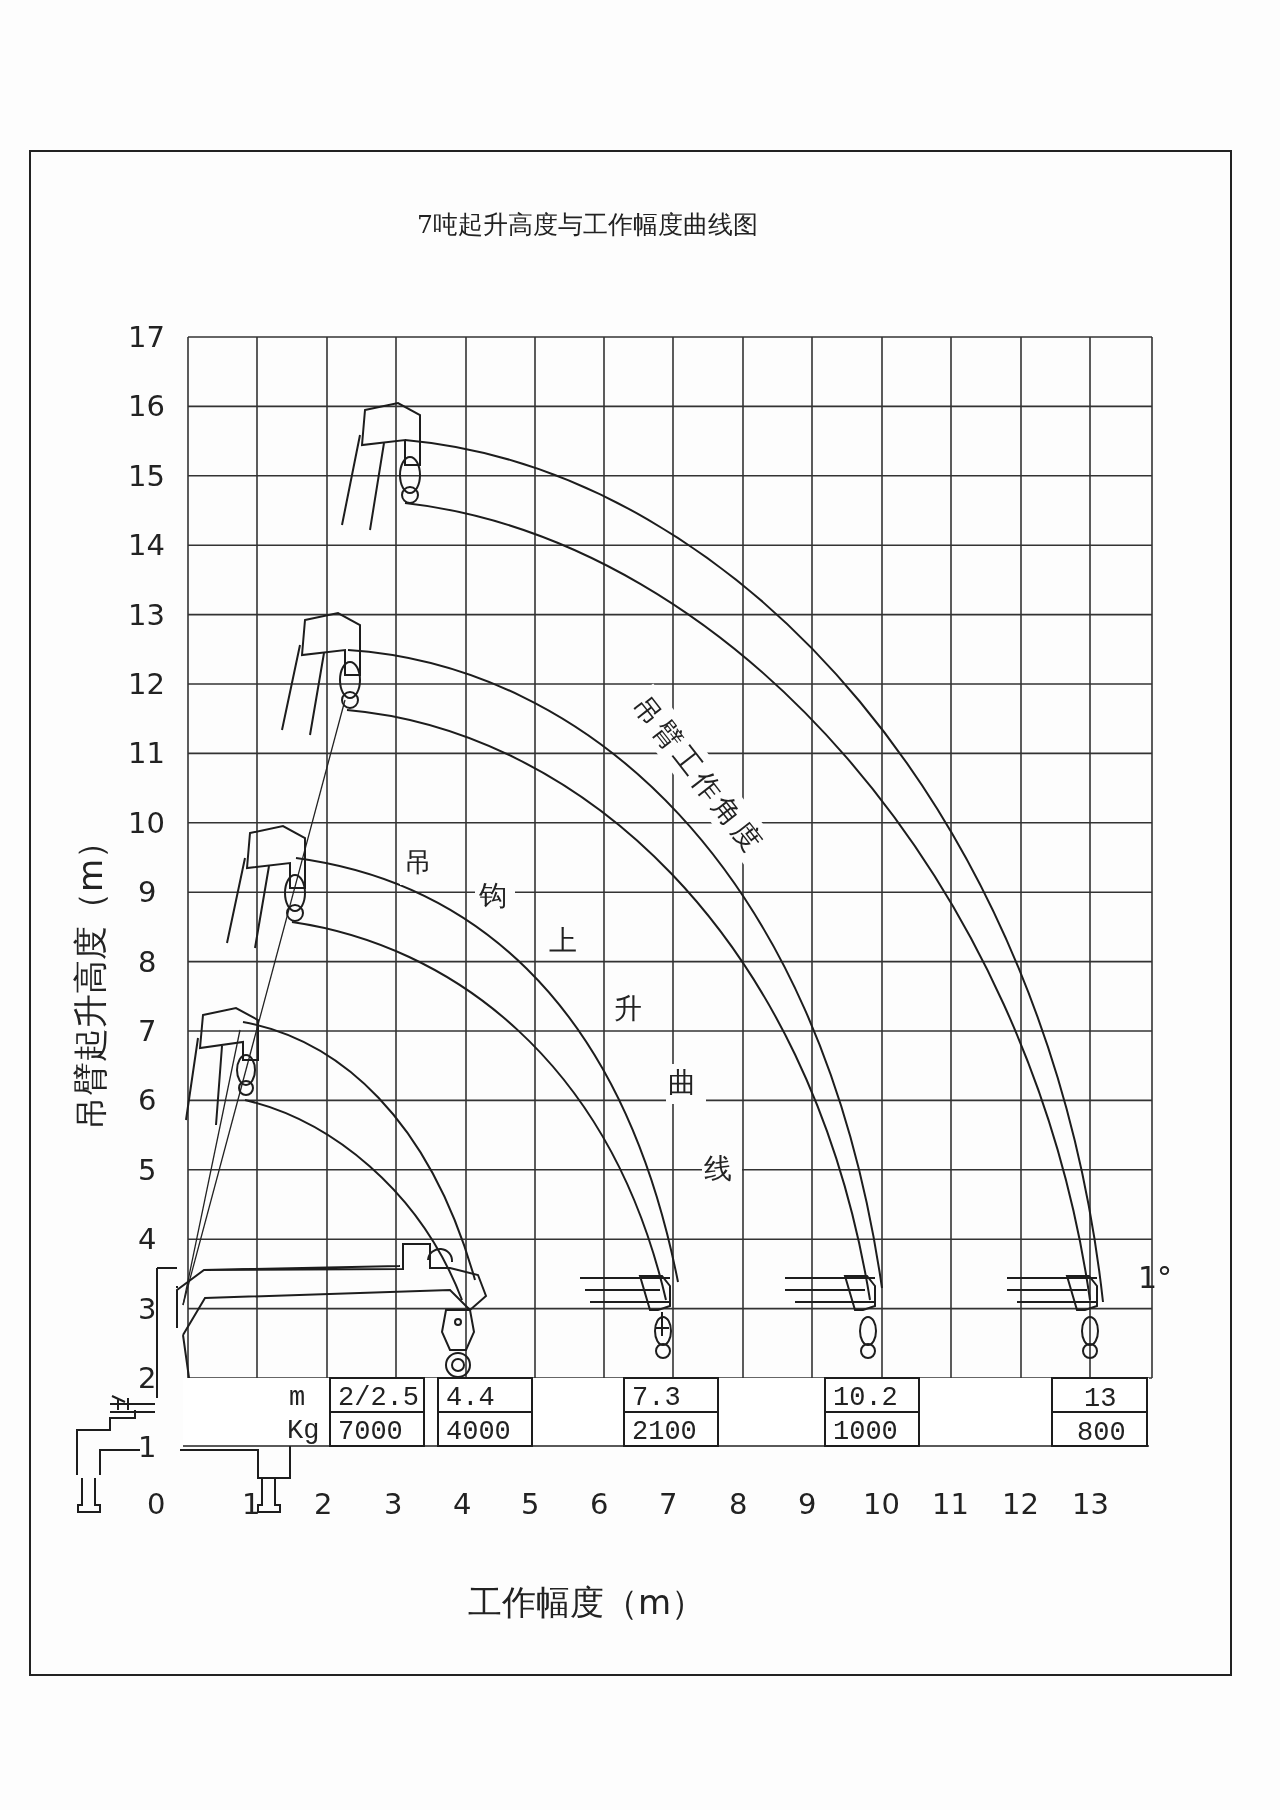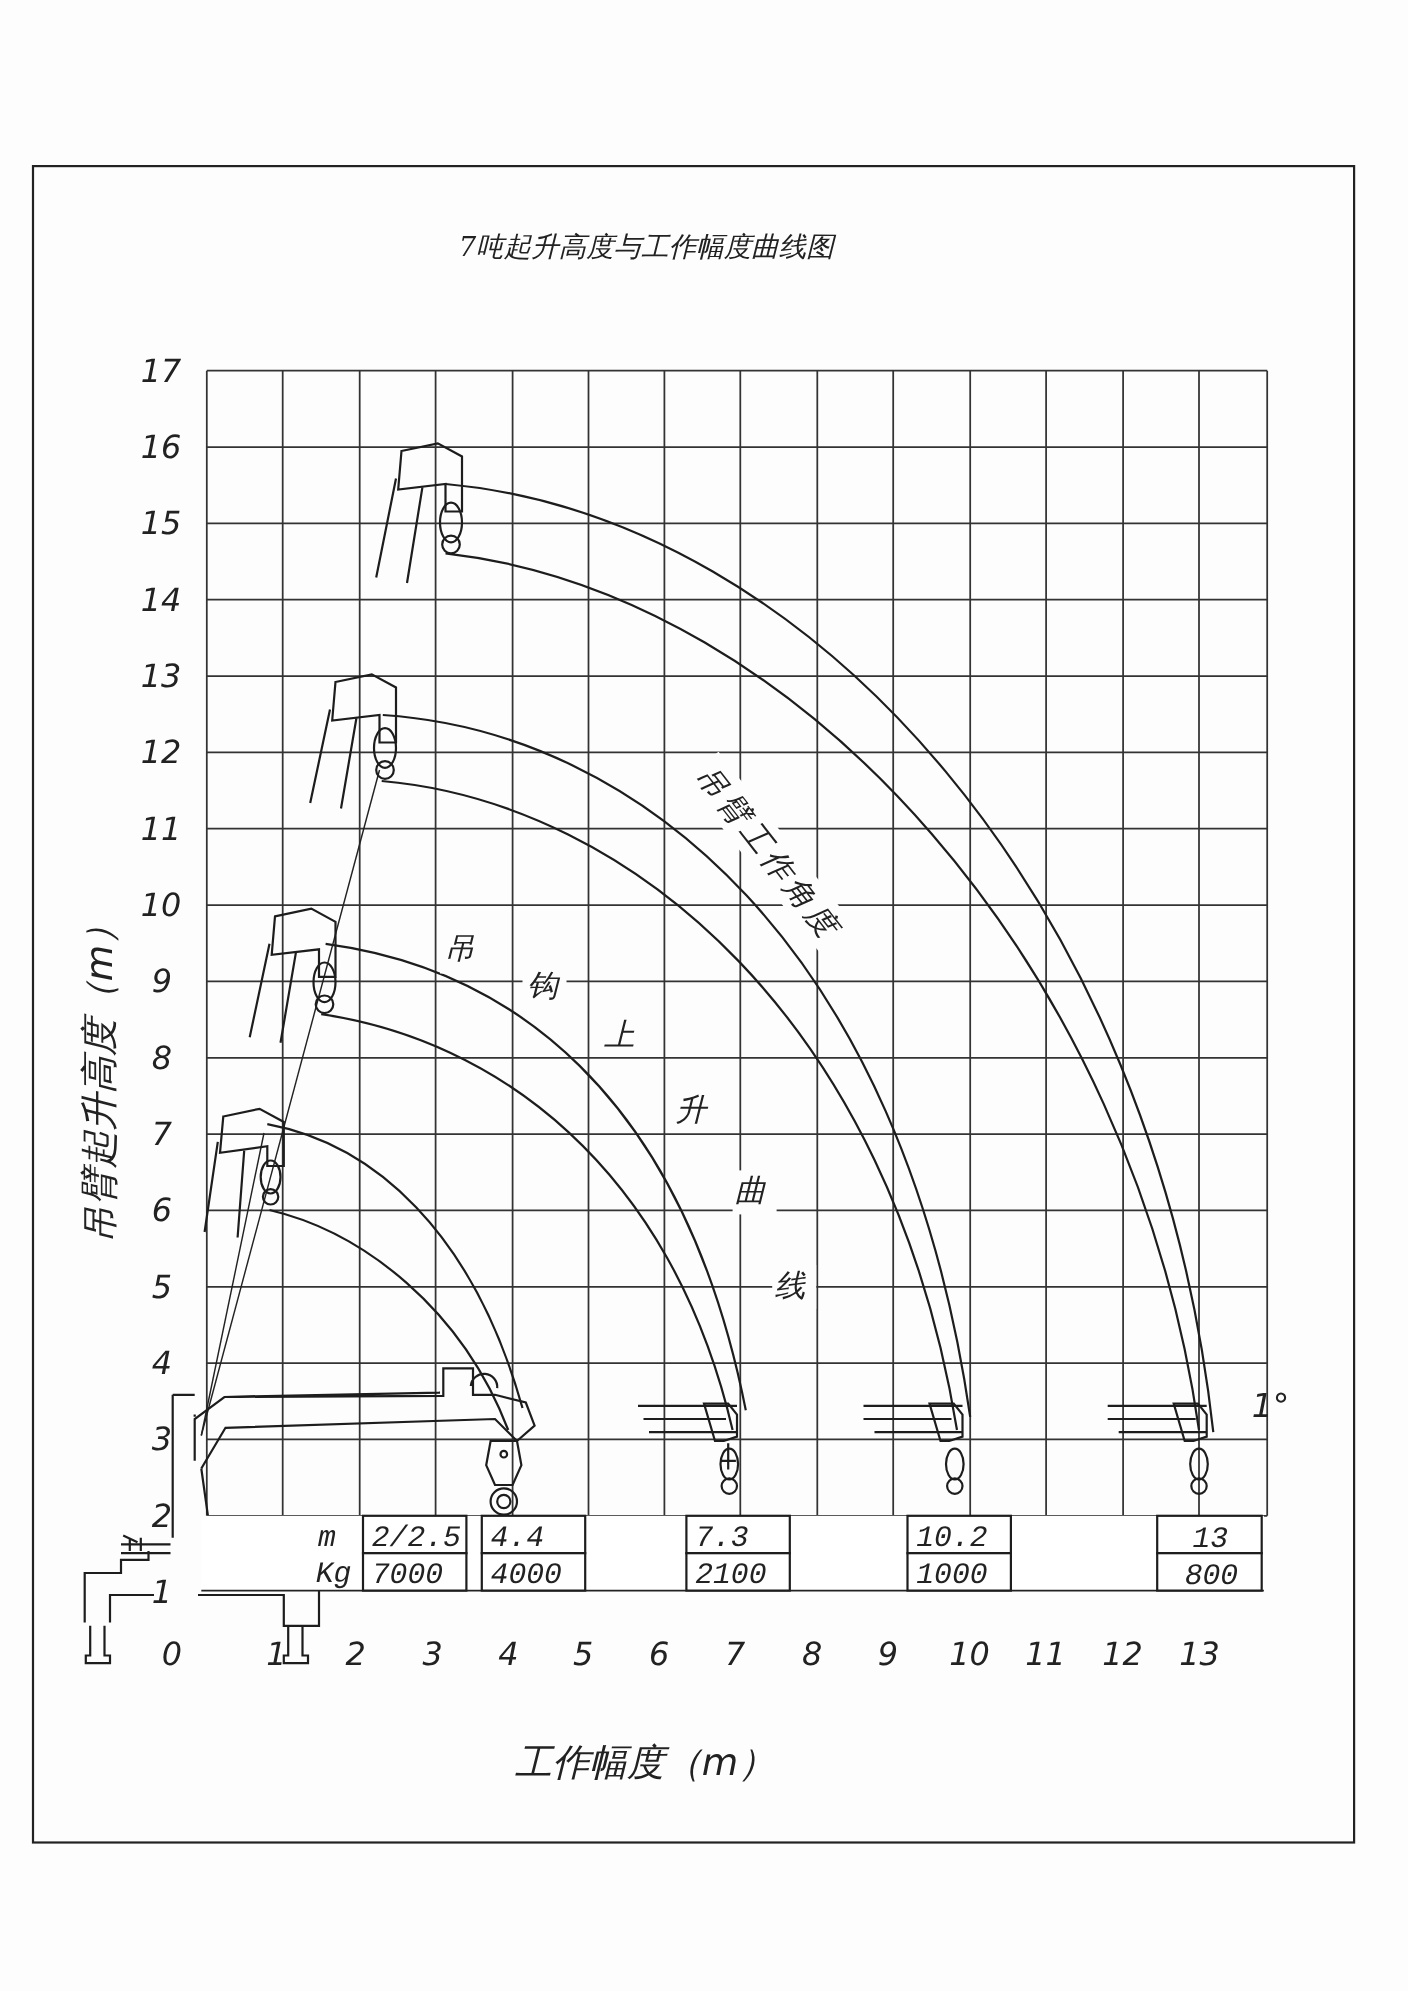--- a/index.html
+++ b/index.html
@@ -1,18 +1,18 @@
 <!DOCTYPE html>
 <html><head>
 <meta charset="utf-8">
 <style>
   html, body { margin: 0; padding: 0; background: #ffffff; }
   body { width: 1280px; height: 1810px; position: relative; overflow: hidden;
          font-family: "DejaVu Sans", sans-serif; color: #1a1a1a; }
-  #page { position: absolute; left: 0; top: 0; width: 1280px; height: 1810px; background: #fdfdfd; font-style: italic; }
+  #page { position: absolute; left: 0; top: 0; width: 1280px; height: 1810px; background: #fdfdfd; }
   #frame { position: absolute; left: 29px; top: 150px; width: 1203px; height: 1526px;
            border: 2px solid #222; box-sizing: border-box; }
   svg { position: absolute; left: 0; top: 0; }
   .title { font-family: "DejaVu Serif", serif; font-size: 25px; fill: #222; }
   .ytick { font-family: "DejaVu Sans", sans-serif; font-size: 29px; fill: #222; }
   .xtick { font-family: "DejaVu Sans", sans-serif; font-size: 29px; fill: #222; }
   .axis-title { font-family: "DejaVu Sans", sans-serif; font-size: 34px; fill: #222; }
   .anno { font-family: "DejaVu Sans", sans-serif; font-size: 28px; fill: #222; }
   .tbl { font-family: "Liberation Mono", monospace; font-size: 27px; fill: #222; }
   .grid line { stroke: #333; stroke-width: 1.6; }

